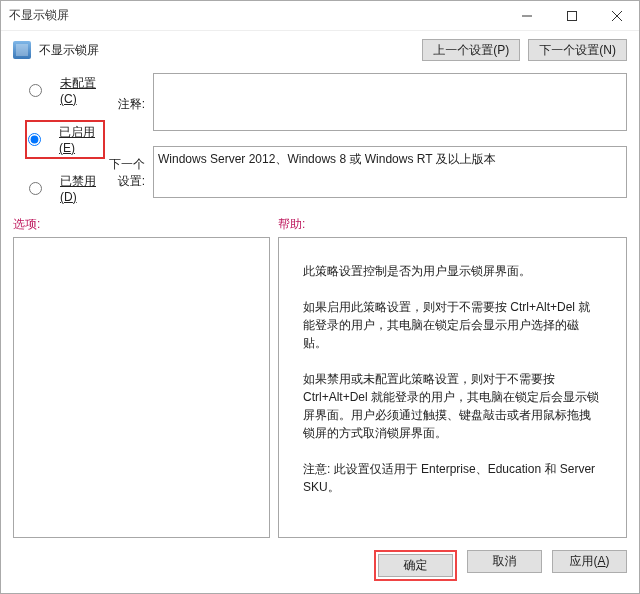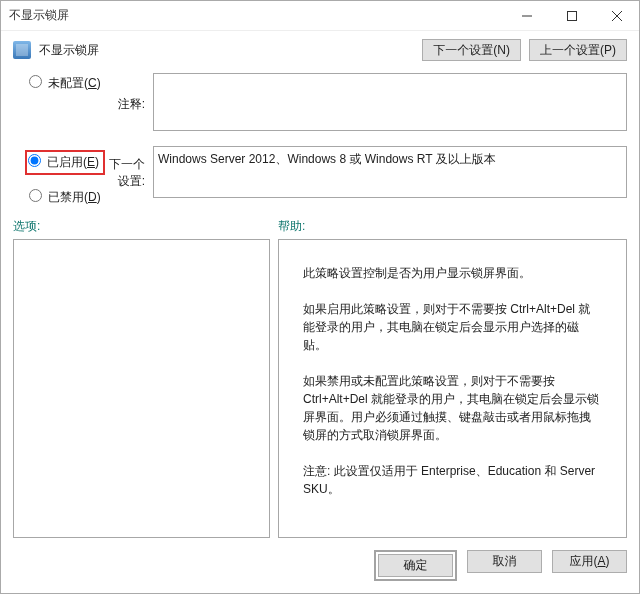--- a/index.html
+++ b/index.html
@@ -8,36 +8,36 @@
 .titlebar{height:30px;display:flex;align-items:center;padding-left:8px;border-bottom:1px solid #eee;}
 .titlebar .title{flex:1;color:#333;}
 .titlebar .ctrl{width:45px;height:30px;display:flex;align-items:center;justify-content:center;color:#333;}
 .titlebar .ctrl svg{width:10px;height:10px;}
 .hdr{display:flex;align-items:center;padding:8px 12px;gap:8px;}
 .hdr .icn{width:18px;height:18px;background:linear-gradient(#7fb7e8,#3a78b8);border-radius:2px;position:relative;}
 .hdr .icn::after{content:"";position:absolute;inset:3px;background:#fff;opacity:.3;}
 .hdr .lbl{flex:1;color:#222;}
 .hdr button{height:22px;padding:0 10px;background:#e1e1e1;border:1px solid #adadad;color:#222;}
 .radiogrp{padding:6px 0 6px 28px;display:flex;flex-direction:column;gap:14px;}
-.radio{display:flex;align-items:flex-start;gap:6px;color:#222;}
+.radio{display:flex;align-items:center;gap:18px;color:#222;text-decoration:underline;}
 .radio input{margin:0;}
 .radio u{text-decoration:underline;}
-.highlight{border:2px solid #e03030;padding:2px 1px;margin-left:-4px;margin-top:44px;}
+.highlight{border:2px solid #e03030;padding:2px 1px;margin-left:-4px;}
 .row{display:flex;align-items:center;padding:4px 12px 4px 0;}
 .row .rowlbl{width:152px;text-align:right;padding-right:8px;padding-top:2px;color:#222;}
 .row .field{flex:1;}
 .textbox{width:100%;border:1px solid #a7a7a7;background:#fff;padding:4px;}
-.section-lbls{display:flex;padding:6px 12px 4px 12px;color:#0f766e;}
+.section-lbls{display:flex;padding:6px 12px 4px 12px;color:#be185d;}
 .section-lbls div:first-child{width:265px;}
 .panes{display:flex;gap:8px;padding:0 12px;flex:1;}
 .pane{flex:1;border:1px solid #a7a7a7;background:#fff;padding:24px;overflow:auto;color:#222;line-height:1.5;white-space:pre-wrap;}
 .pane.left{flex:0 0 257px;}
 .footer{display:flex;justify-content:flex-end;gap:10px;padding:12px;}
 .footer button{width:75px;height:23px;background:#e1e1e1;border:1px solid #adadad;color:#222;}
-.ok-hl{border:2px solid #a3a3a3;padding:2px;}
+.ok-hl{border:2px solid #ef4444;padding:2px;}
 </style>
 </head>
 <body>
 
 <div class="window">
 
   <div class="titlebar">
     <span class="title">不显示锁屏</span>
     <div class="ctrl">
         <svg viewBox="0 0 10 10">
@@ -53,22 +53,22 @@
         <svg viewBox="0 0 10 10">
           <line x1="0" y1="0" x2="10" y2="10" stroke="#333" stroke-width="1"></line>
           <line x1="10" y1="0" x2="0" y2="10" stroke="#333" stroke-width="1"></line>
         </svg>
       </div>
   </div>
 
   <div class="hdr">
     <div class="icn"></div>
     <div class="lbl">不显示锁屏</div>
+    <button><span>上一个设置(P)</span></button>
     <button><span>下一个设置(N)</span></button>
-    <button><span>上一个设置(P)</span></button>
   </div>
 
   <div style="display:flex;">
     <div class="radiogrp" style="width:104px;">
       <label class="radio">
         <input type="radio" name="state" style="">
         <span><span>未配置</span>(<u>C</u>)</span>
       </label>
       <span class="highlight">
         <label class="radio">

